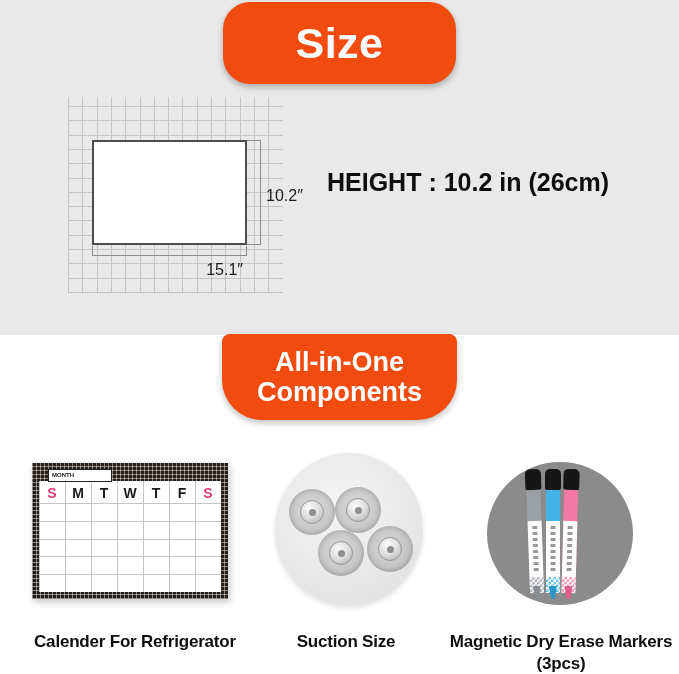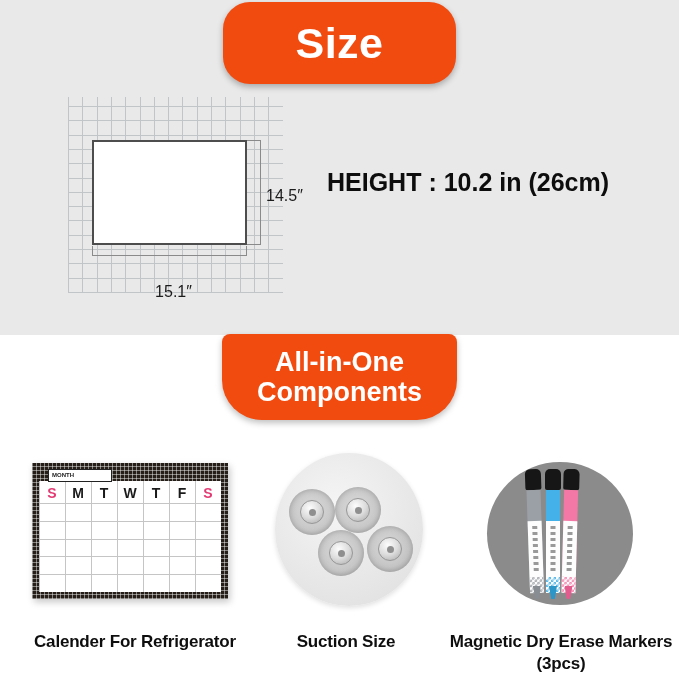--- a/index.html
+++ b/index.html
@@ -39,21 +39,21 @@
   }
   .dim-line{background:#8a8a8a;}
   .dim-label{color:#1c1c1c;font-size:16px;}
   .ext-top{left:247px;top:140px;width:14px;height:1px;}
   .ext-bottom{left:247px;top:244px;width:14px;height:1px;}
   .dimv{left:260px;top:140px;width:1px;height:105px;}
   .dimv-label{left:266px;top:187px;}
   .ext-left{left:92px;top:246px;width:1px;height:10px;}
   .ext-right{left:246px;top:246px;width:1px;height:10px;}
   .dimh{left:92px;top:255px;width:155px;height:1px;}
-  .dimh-label{left:96px;top:261px;width:155px;text-align:center;margin-top:22px;}
+  .dimh-label{left:88px;top:261px;width:155px;text-align:right;}
 
   .specs{left:327px;top:161px;color:#0d0d0d;font-size:25px;font-weight:700;}
   .specs .line{height:43px;line-height:43px;white-space:nowrap;}
 
   
   .calendar{
     left:32px;top:463px;width:196px;height:136px;
     background-color:#241d18;
     background-image:
       repeating-linear-gradient(0deg,rgba(255,255,255,.45) 0 1px,transparent 1px 4px),
@@ -147,21 +147,21 @@
 
 <div class="abs size-badge">
   <span class="txt">Size</span>
 </div>
 
 <div class="abs grid-bg"></div>
 <div class="abs board"></div>
 <div class="abs dim-line ext-top"></div>
 <div class="abs dim-line ext-bottom"></div>
 <div class="abs dim-line dimv"></div>
-<div class="abs dim-label dimv-label">14.5″</div>
+<div class="abs dim-label dimv-label">10.2″</div>
 <div class="abs dim-line ext-left"></div>
 <div class="abs dim-line ext-right"></div>
 <div class="abs dim-line dimh"></div>
 <div class="abs dim-label dimh-label">15.1″</div>
 
 <div class="abs specs">
   <div class="line">HEIGHT : 10.2 in (26cm)</div>
 </div>
 
 <div class="abs aio-badge">

